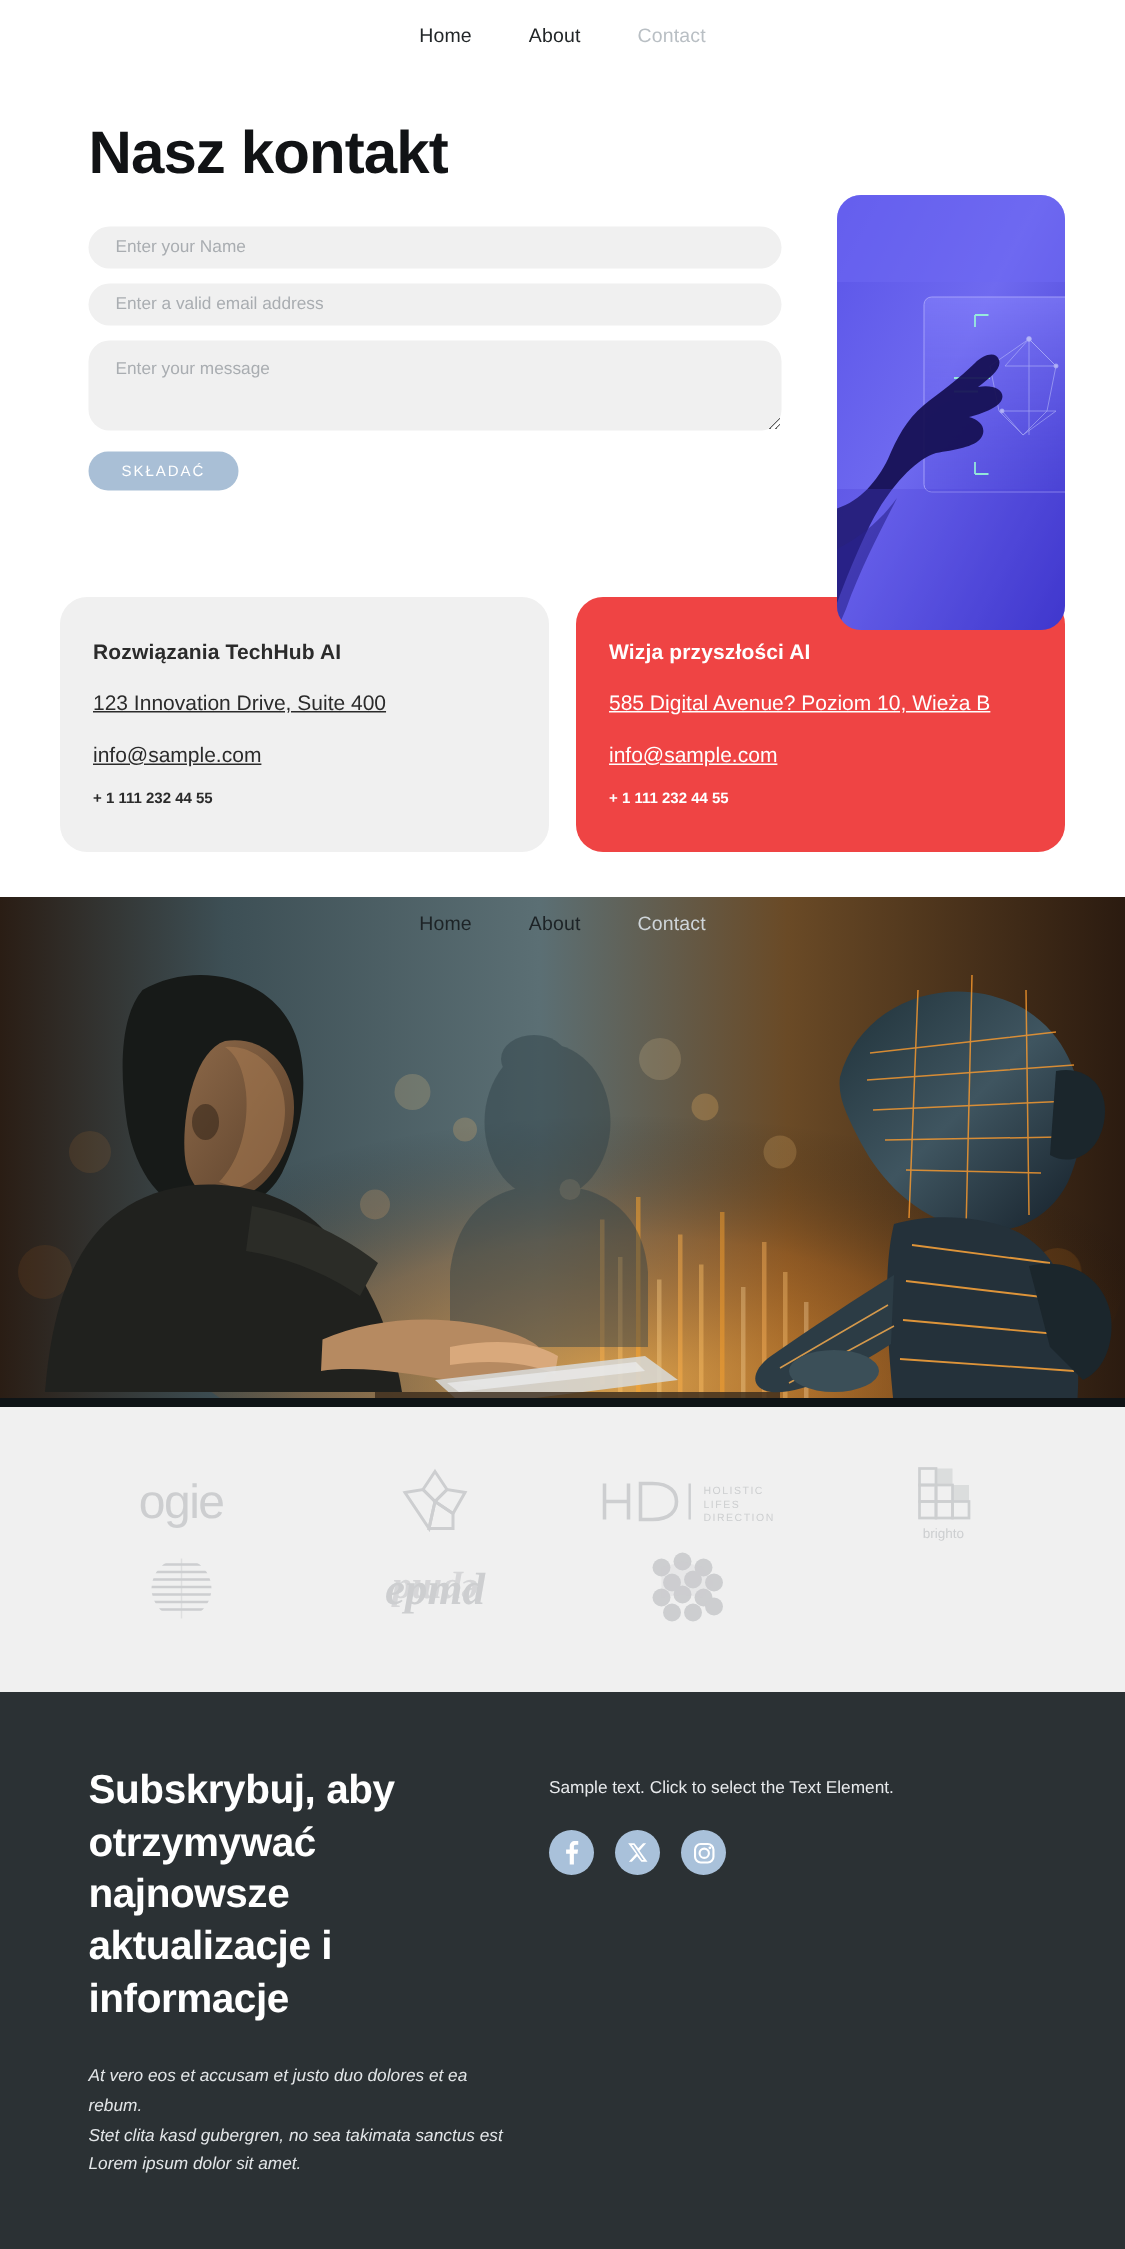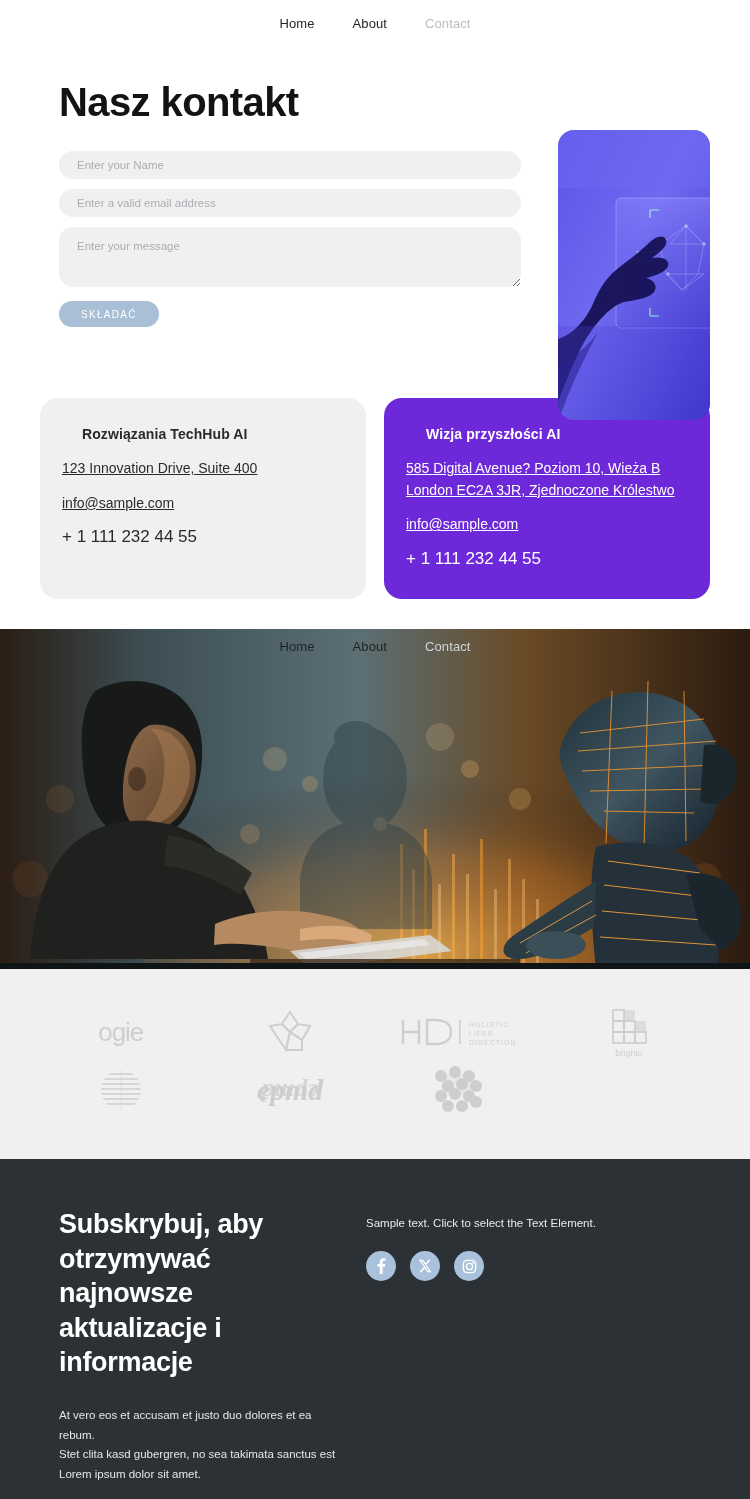--- a/index.html
+++ b/index.html
@@ -98,31 +98,30 @@
     gap: 18px;
     padding: 22px 40px 30px 40px;
   }
   .card {
     flex: 1;
     border-radius: 18px;
     padding: 28px 22px 30px 22px;
     min-height: 160px;
   }
   .card.light { background: #f0f0f0; color: #2b2b2b; }
-  .card.blue  { background: #6d28d9; color: #ffffff; }
+  .card.blue  { background: #ef4444; color: #ffffff; }
   .card-title {
     font-size: 14px;
     font-weight: bold;
     margin-bottom: 16px;
     letter-spacing: .1px;
-    margin-left: 20px;
   }
   .card-line { font-size: 14px; line-height: 1.55; text-decoration: underline; }
   .card-gap { height: 13px; }
-  .card-phone { font-size: 17px; font-weight: normal; }
+  .card-phone { font-size: 10px; font-weight: bold; }
   .card.blue .card-line, .card.blue .card-phone { color: #ffffff; }
 
   
   .banner {
     position: relative;
     width: 750px;
     height: 340px;
     overflow: hidden;
   }
   .banner svg { display: block; width: 750px; height: 340px; }
@@ -146,21 +145,21 @@
   .logo-row {
     display: grid;
     grid-template-columns: repeat(4, 1fr);
     align-items: center;
     justify-items: center;
     height: 58px;
   }
   .logo-cell { opacity: .85; }
   .logo-cell svg { display: block; }
   .logo-word {
-    font-size: 26px;
+    font-size: 32px;
     color: #c7c9cb;
     letter-spacing: -1px;
     font-family: "Liberation Sans", sans-serif;
   }
 
   
   .footer {
     background: #2b3134;
     color: #ffffff;
     padding: 48px 40px 0 40px;
@@ -175,20 +174,21 @@
     font-size: 27px;
     font-weight: bold;
     line-height: 1.28;
     letter-spacing: -0.3px;
     margin-bottom: 26px;
   }
   .footer-body {
     font-size: 11.5px;
     line-height: 1.72;
     color: #e3e6e8;
+    font-style: italic;
   }
   .footer-sample {
     font-size: 11.5px;
     color: #e8eaec;
     margin-bottom: 22px;
   }
   .social-row { display: flex; gap: 14px; }
   .social {
     width: 30px; height: 30px;
     border-radius: 50%;
@@ -266,21 +266,20 @@
     <div class="card-line">123 Innovation Drive, Suite 400</div>
     <div class="card-gap"></div>
     <div class="card-line">info@sample.com</div>
     <div class="card-gap"></div>
     <div class="card-phone">+ 1 111 232 44 55</div>
   </div>
 
   <div class="card blue">
     <div class="card-title">Wizja przyszłości AI</div>
     <div class="card-line">585 Digital Avenue? Poziom 10, Wieża B</div>
-    <div class="card-line">London EC2A 3JR, Zjednoczone Królestwo</div>
     <div class="card-gap"></div>
     <div class="card-line">info@sample.com</div>
     <div class="card-gap"></div>
     <div class="card-phone">+ 1 111 232 44 55</div>
   </div>
 </section>
 
 <section class="banner">
   <svg viewBox="0 0 750 340" preserveAspectRatio="xMidYMid slice">
     <defs>

